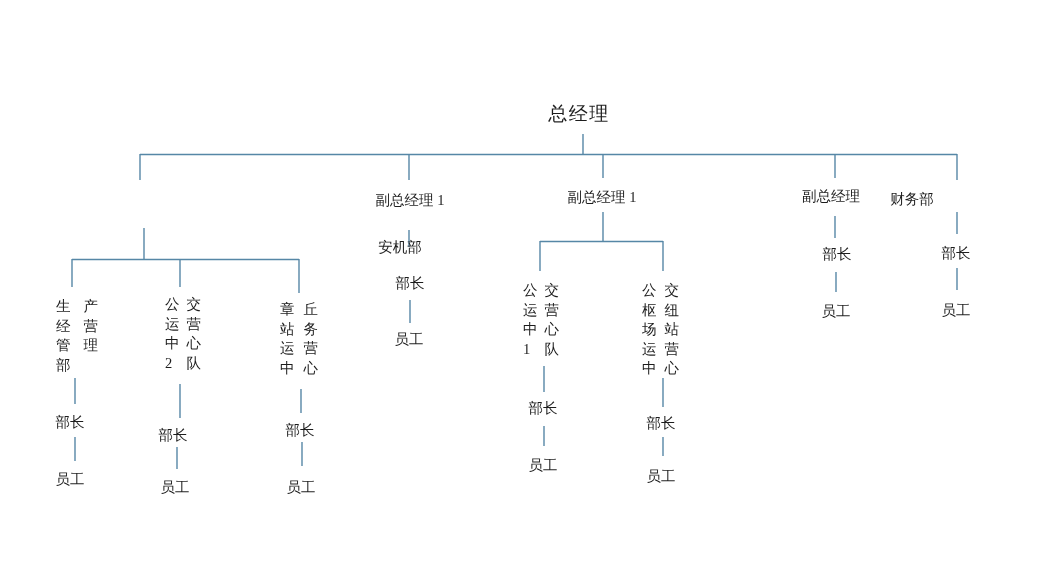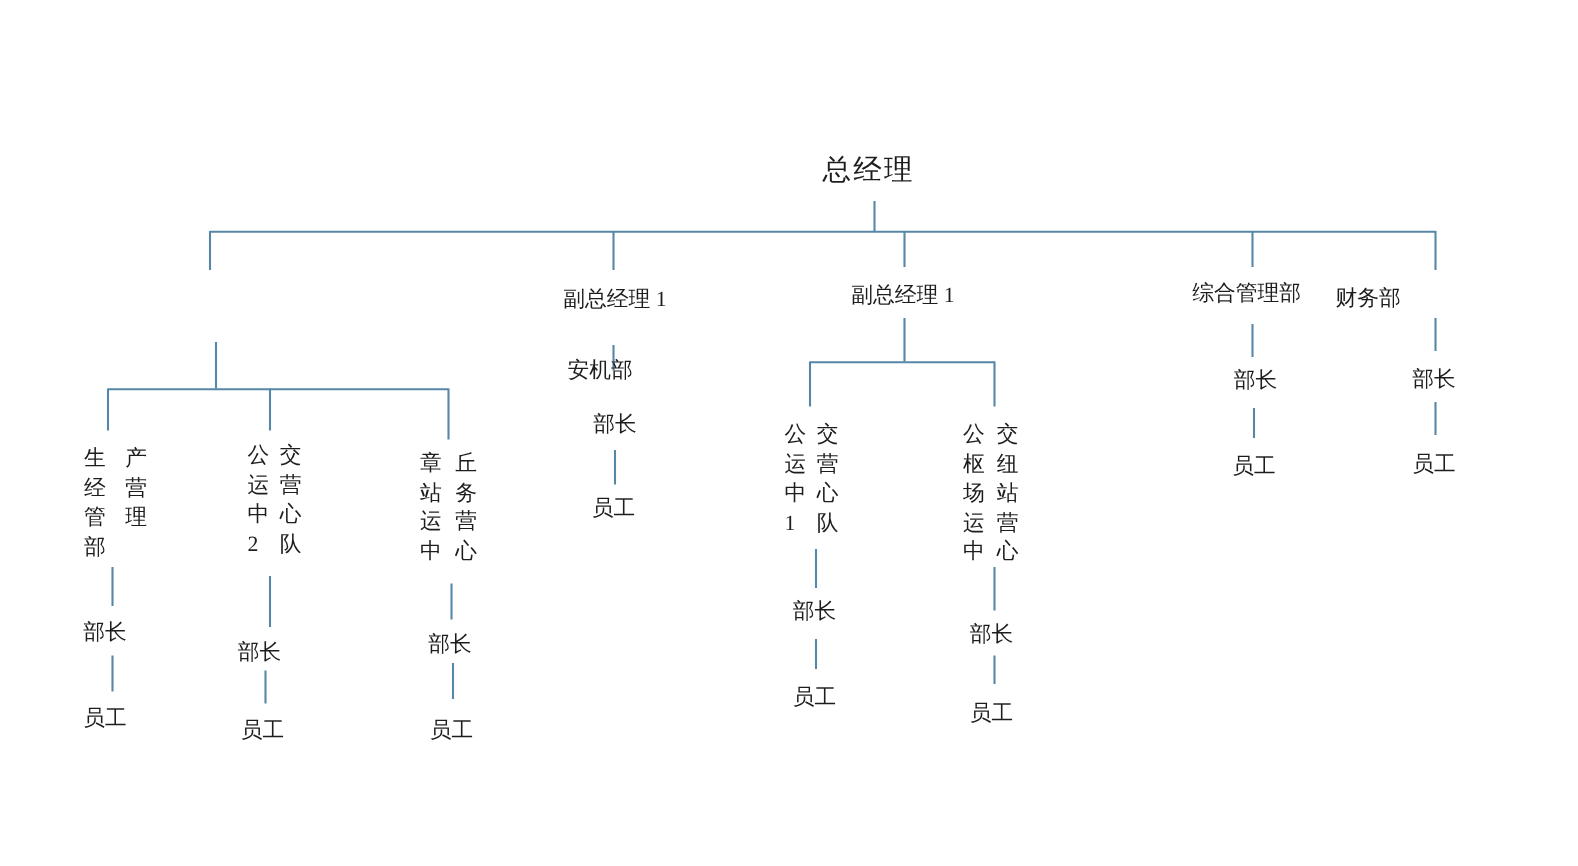--- a/index.html
+++ b/index.html
@@ -75,21 +75,21 @@
     <line x1="957" y1="268" x2="957" y2="290"></line>
   </svg>
 
   <div class="lbl root" style="left:579px;top:105px">总经理</div>
 
 
   <div class="lbl" style="left:410px;top:192px">副总经理 1</div>
 
   <div class="lbl" style="left:602px;top:189px">副总经理 1</div>
 
-  <div class="lbl" style="left:831px;top:188px">综合管理部</div>
+  <div class="lbl" style="left:831px;top:188px">副总经理</div>
 
   <div class="lbl" style="left:912px;top:191px">财务部</div>
 
   <div class="vblock" style="left:56px;top:298px;width:42px">
     <div class="row">
         <span>生</span>
         <span>产</span>
       </div>
     <div class="row">
         <span>经</span>

